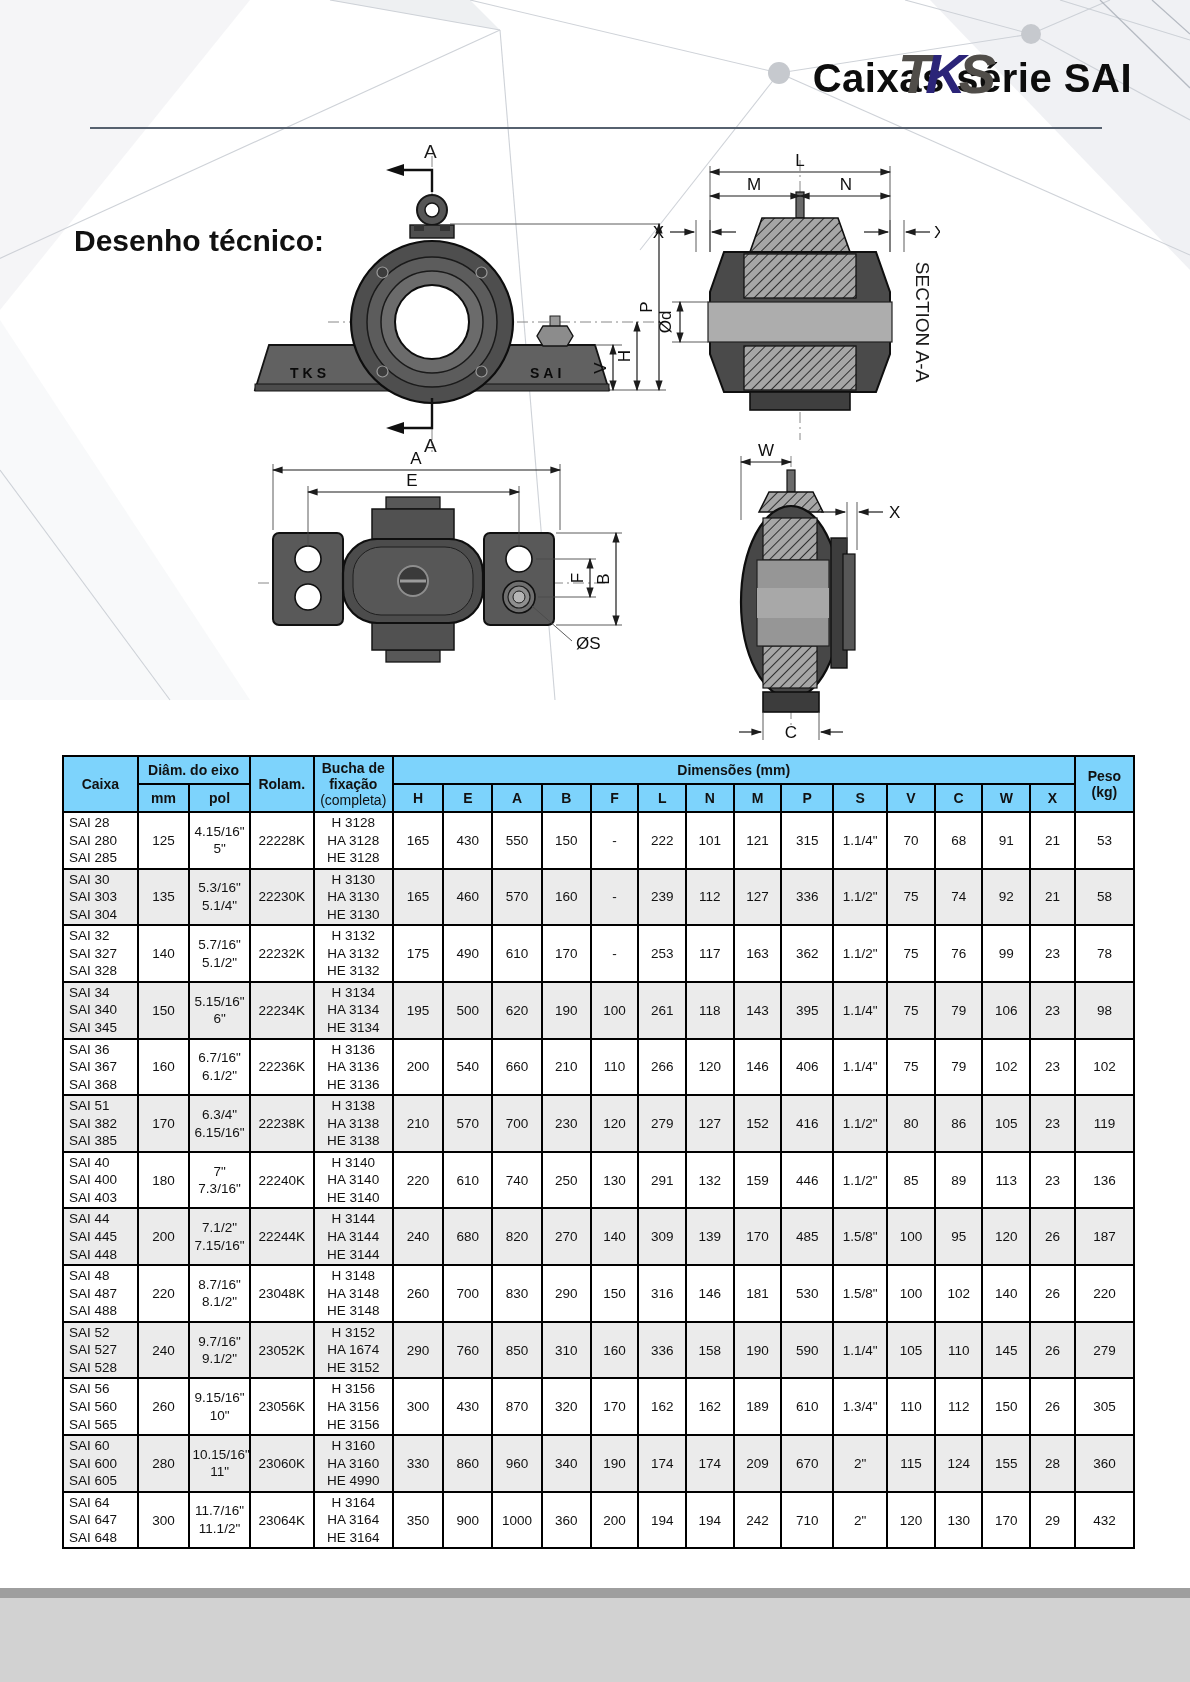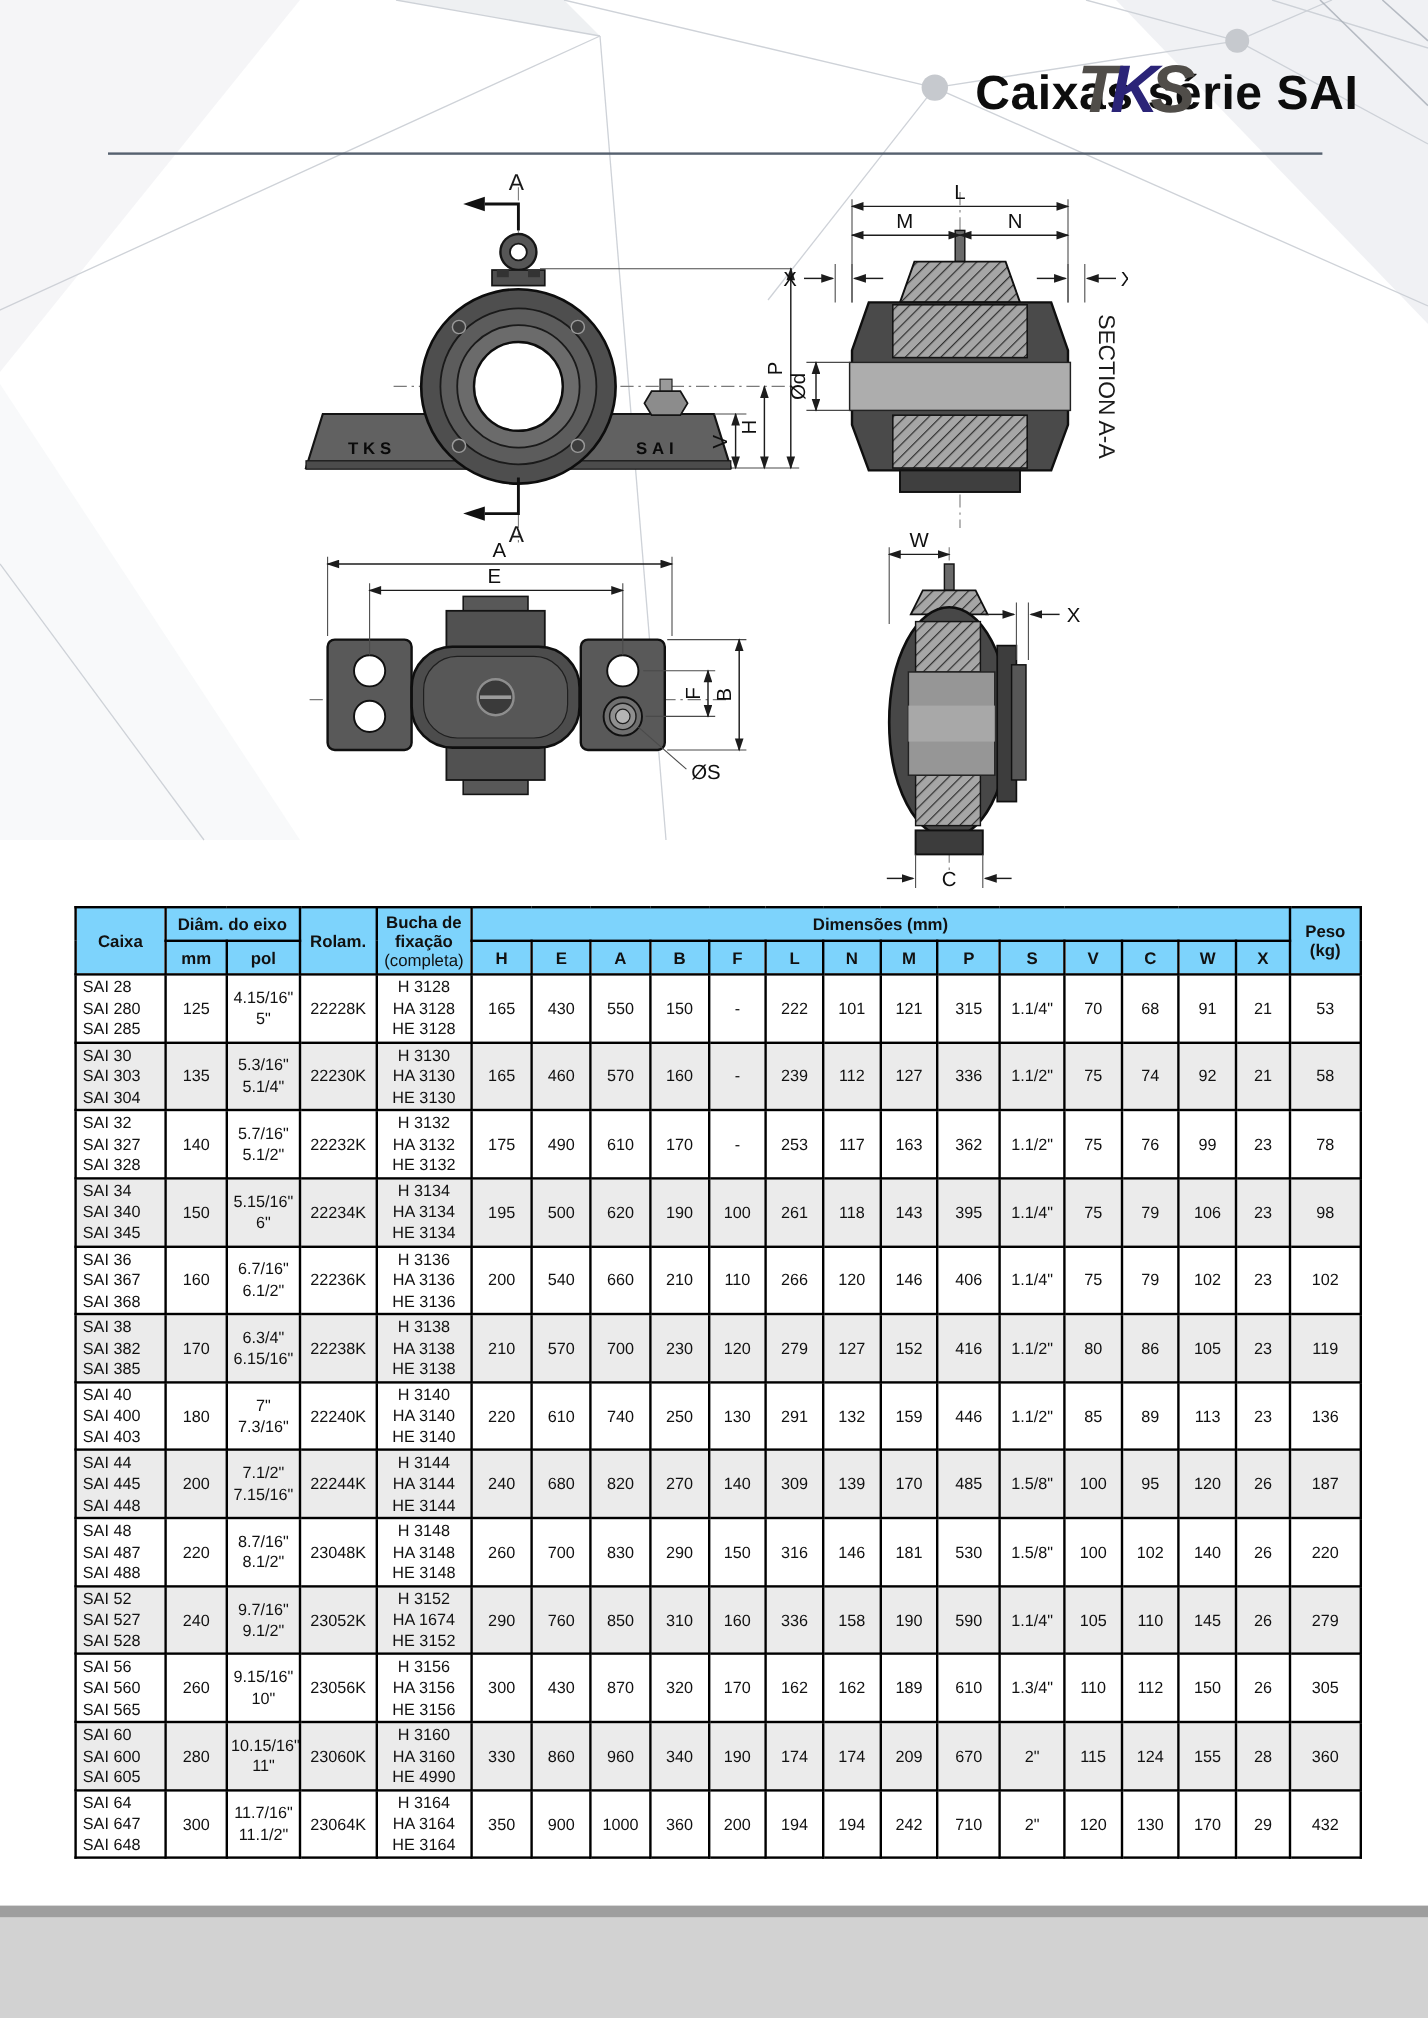--- a/index.html
+++ b/index.html
@@ -84,20 +84,21 @@
   </svg>
 
   <div class="page-title">Caixas série SAI</div>
 
   <div class="logo">
     <span class="lt">T</span><span class="lk">K</span><span class="ls">S</span>
   </div>
 
   <div class="header-rule"></div>
 
+  <div class="drawing-heading">Desenho técnico:</div>
 
   <svg class="tech-svg" width="880" height="610" viewBox="0 0 880 610">
     <defs>
       <marker id="ms" orient="auto" markerWidth="10" markerHeight="8" refX="1" refY="3">
         <path d="M9,0 L0,3 L9,6 Z" fill="#1c1c1c"></path>
       </marker>
       <marker id="me" orient="auto" markerWidth="10" markerHeight="8" refX="8" refY="3">
         <path d="M0,0 L9,3 L0,6 Z" fill="#1c1c1c"></path>
       </marker>
       <pattern id="hatch" patternUnits="userSpaceOnUse" width="7" height="7" patternTransform="rotate(45)">
@@ -486,21 +487,21 @@
           <td>406</td>
           <td>1.1/4"</td>
           <td>75</td>
           <td>79</td>
           <td>102</td>
           <td>23</td>
           <td>102</td>
         </tr>
         <tr class="alt">
           <td class="cell-caixa multiline">
-            <div>SAI 38</div>
+            <div>SAI 51</div>
             <div>SAI 382</div>
             <div>SAI 385</div>
           </td>
           <td>170</td>
           <td class="multiline">
             <div>6.3/4"</div>
             <div>6.15/16"</div>
           </td>
           <td>22238K</td>
           <td class="multiline">

